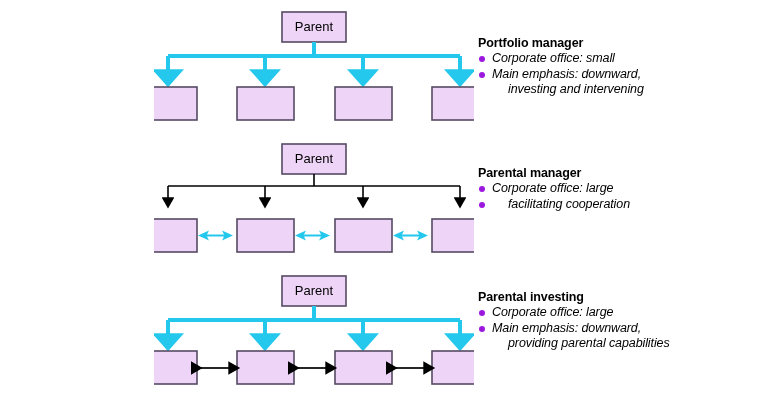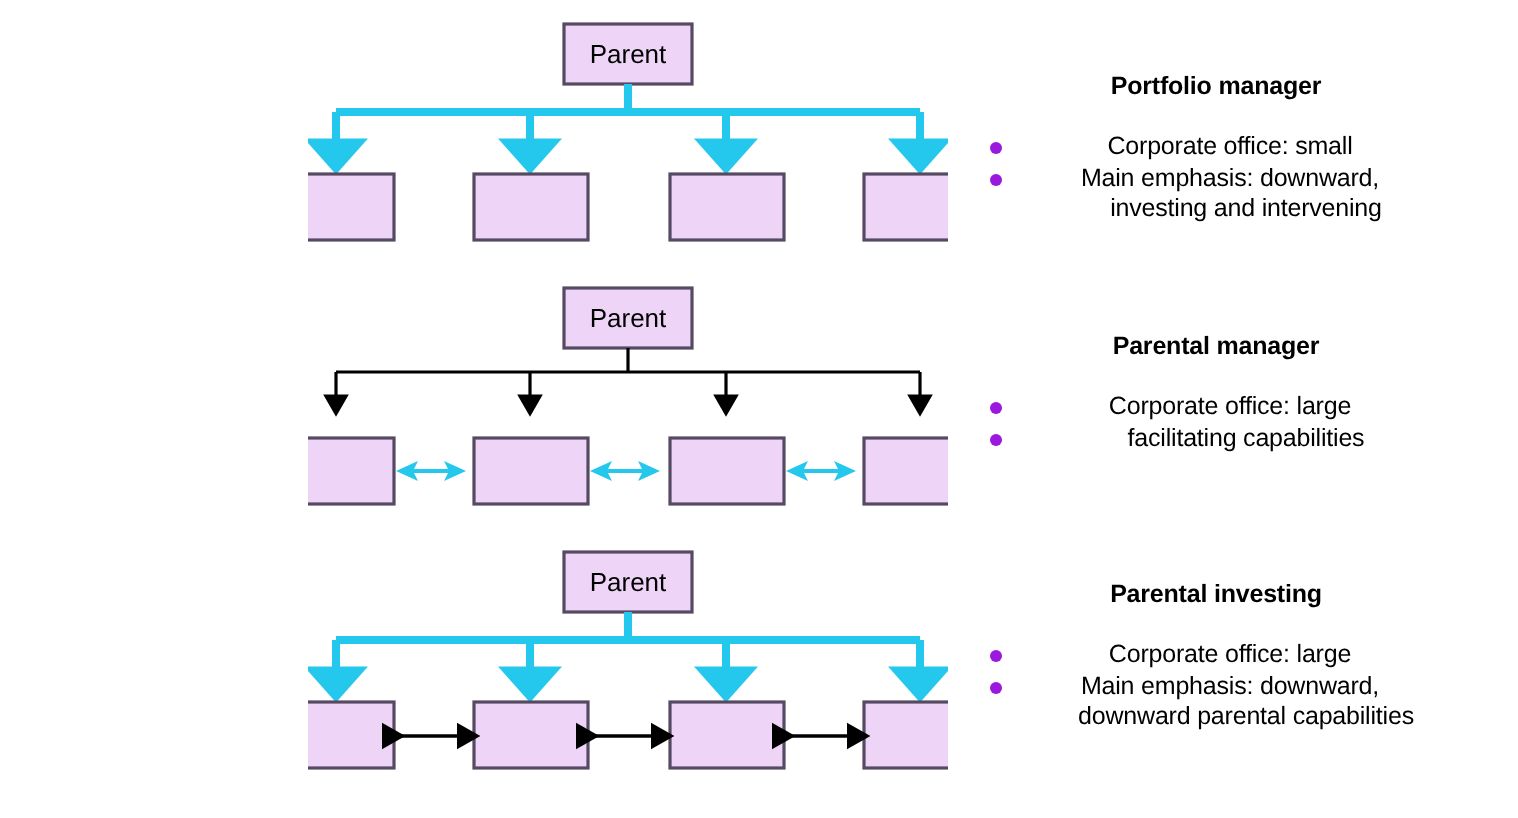--- a/index.html
+++ b/index.html
@@ -34,37 +34,37 @@
     font-family: "Liberation Sans", sans-serif;
     font-size: 13px;
     fill: #000000;
     text-anchor: middle;
     dominant-baseline: middle;
   }
 
   .legend {
     position: absolute;
     width: 260px;
-    text-align: center;
   }
   #legend-0 { left: 474px; top: 36px; }
   #legend-1 { left: 474px; top: 166px; }
   #legend-2 { left: 474px; top: 290px; }
 
   .legend-title {
     font-size: 12.5px;
     font-weight: bold;
     color: #000000;
     margin: 0 0 1px 0;
     letter-spacing: -0.1px;
   }
   .legend-list {
     list-style: none;
-    margin: 16px;
+    margin: 0;
     padding: 0;
+    font-style: italic;
   }
   .legend-item {
     position: relative;
     padding-left: 14px;
     font-size: 12.5px;
     color: #000000;
     line-height: 15.5px;
     margin-bottom: 0px;
     letter-spacing: -0.1px;
   }
@@ -227,33 +227,33 @@
 
   <div class="legend" id="legend-1">
     <div class="legend-title">Parental manager</div>
     <ul class="legend-list">
       <li class="legend-item">
         <span class="legend-bullet"></span>
         <span>Corporate office: large</span>
       </li>
       <li class="legend-item">
         <span class="legend-bullet"></span>
-        <span class="legend-item-line2">facilitating capabilities</span>
+        <span class="legend-item-line2">facilitating cooperation</span>
       </li>
     </ul>
   </div>
 
   <div class="legend" id="legend-2">
     <div class="legend-title">Parental investing</div>
     <ul class="legend-list">
       <li class="legend-item">
         <span class="legend-bullet"></span>
         <span>Corporate office: large</span>
       </li>
       <li class="legend-item">
         <span class="legend-bullet"></span>
         <span>Main emphasis: downward,</span>
-        <span class="legend-item-line2">downward parental capabilities</span>
+        <span class="legend-item-line2">providing parental capabilities</span>
       </li>
     </ul>
   </div>
 
 </div>
 
 </body></html>

